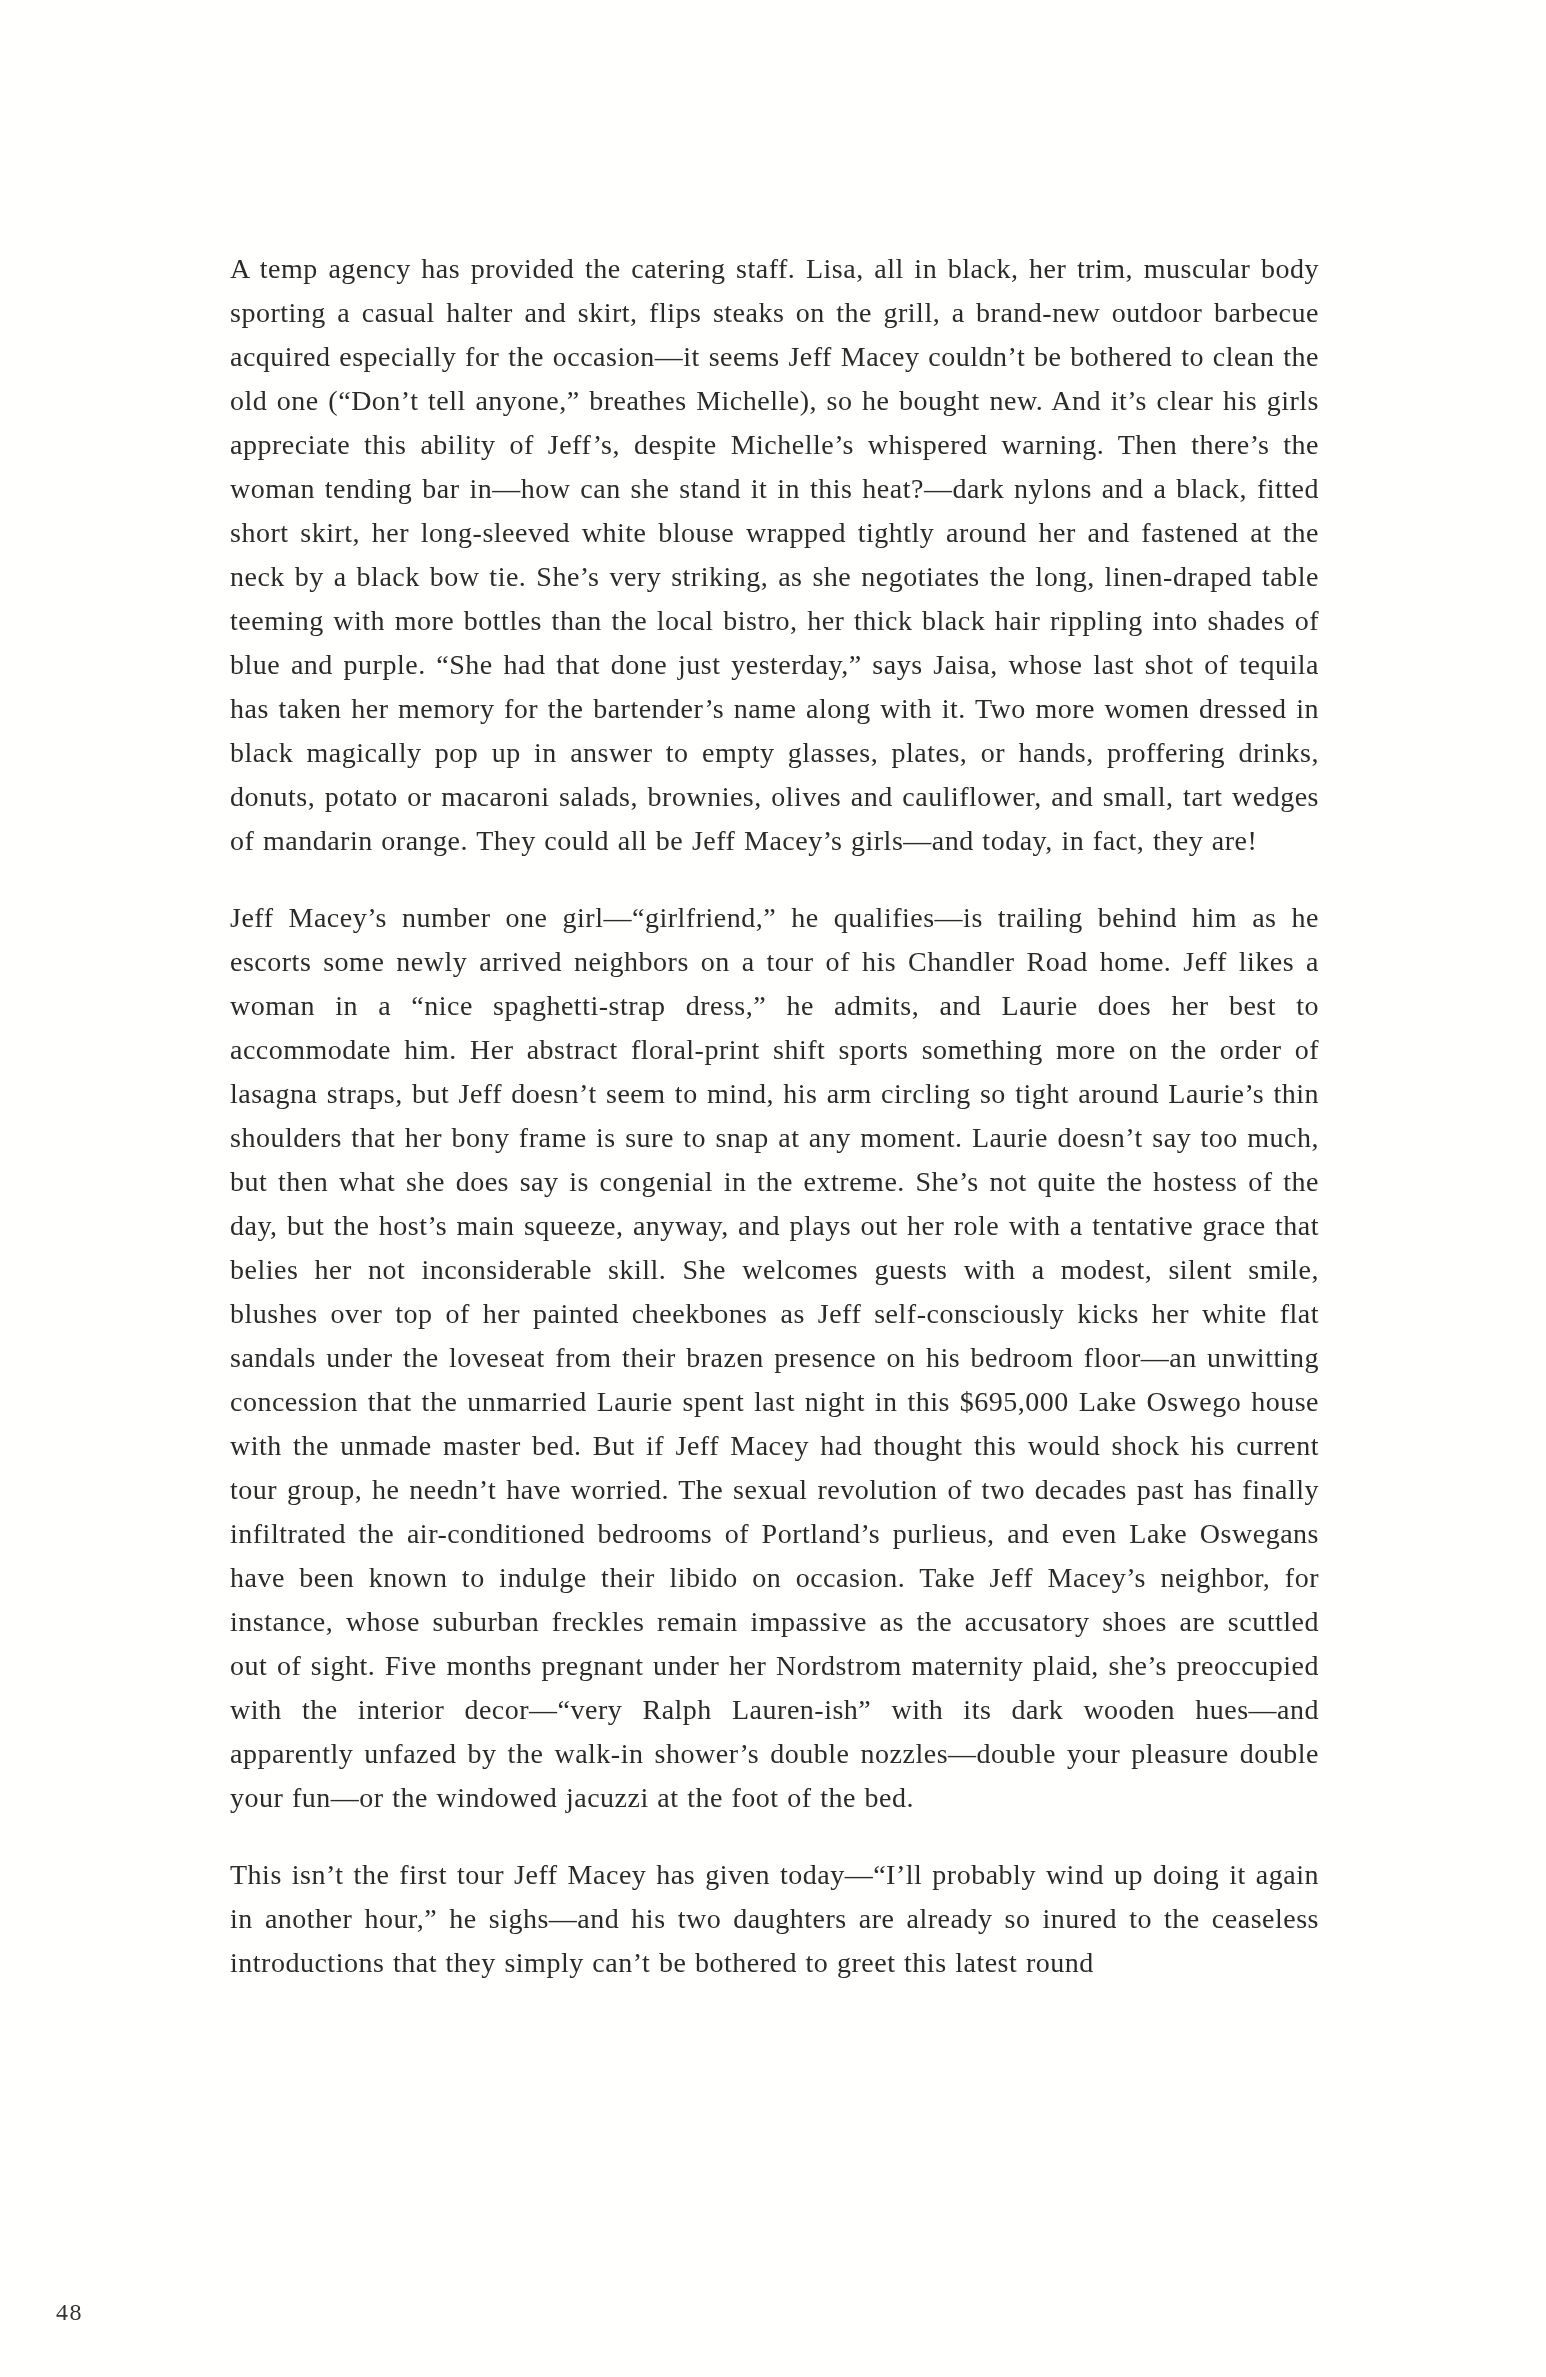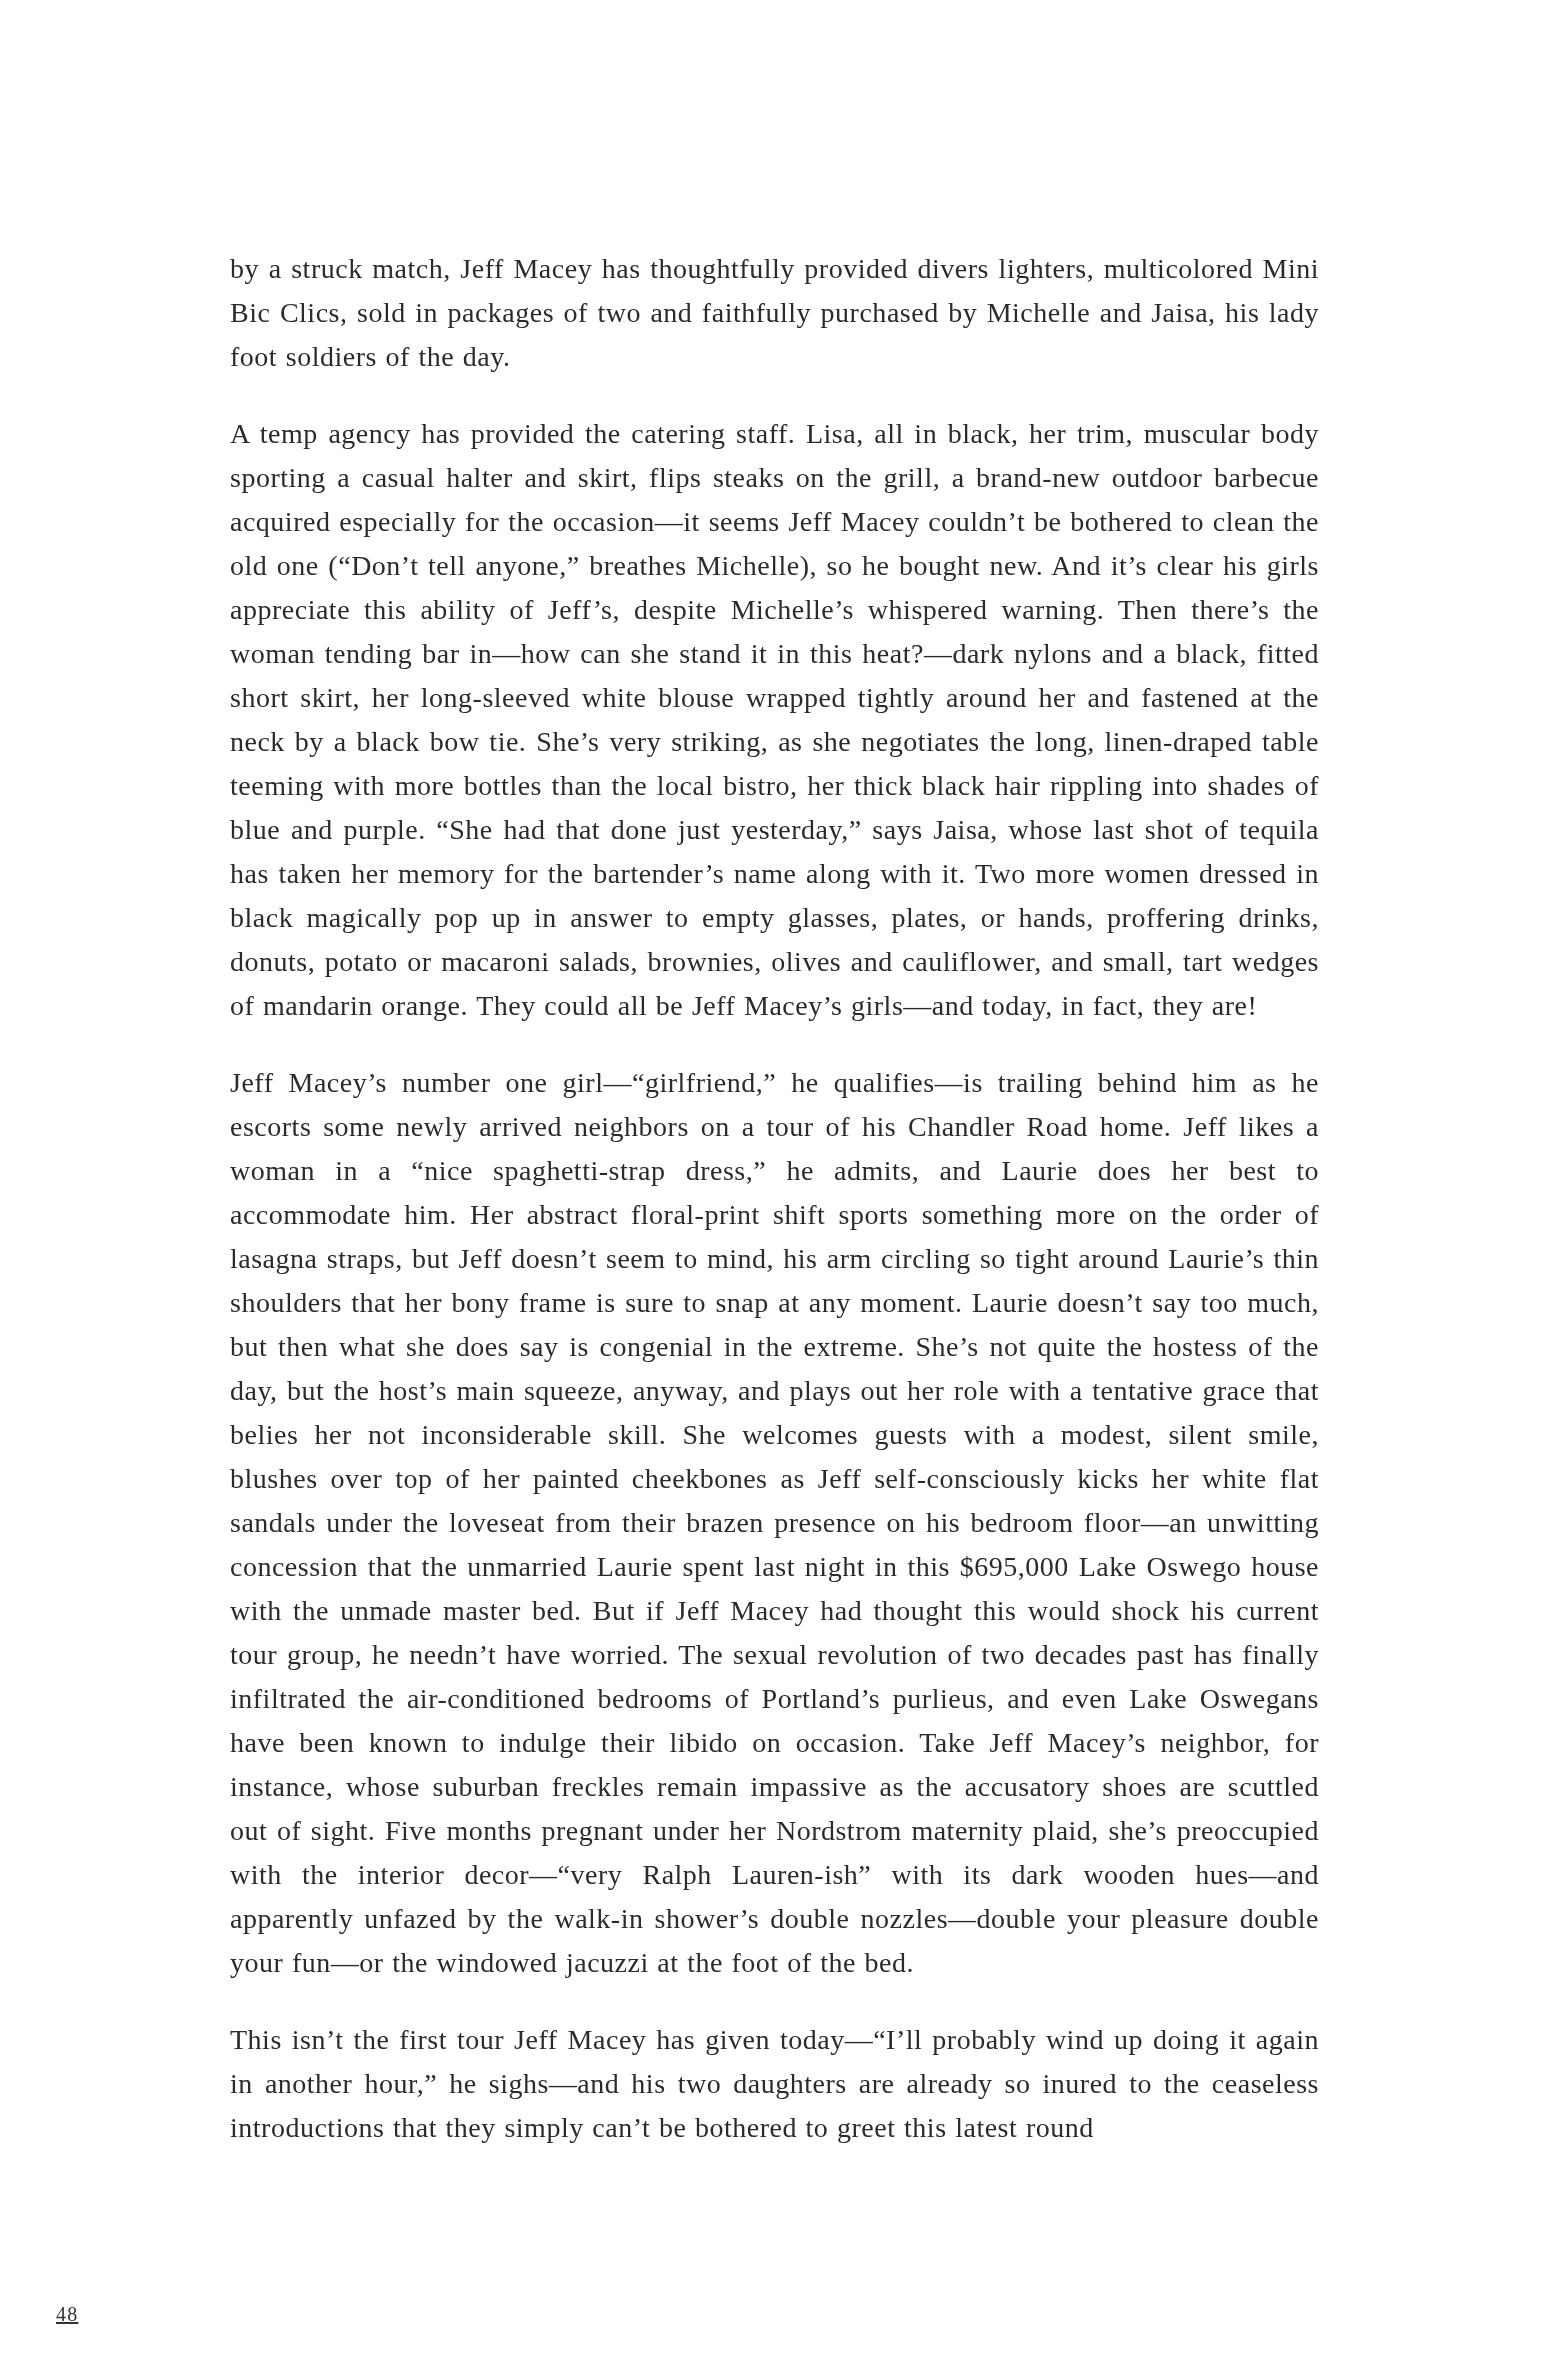--- a/index.html
+++ b/index.html
@@ -37,31 +37,29 @@
   }
   .para:last-child {
     margin-bottom: 15px;
   }
   .ital {
   }
   .page-number {
     position: absolute;
     left: 56px;
     bottom: 51px;
-    font-size: 20px;
+    font-size: 24px;
     color: #333333;
     letter-spacing: 0.06em;
-    text-decoration: underline;
   }
 </style>
 </head>
 <body>
 
 <div class="page">
   <div class="text-block">
-      <p class="para"><span>by a struck match, Jeff Macey has thoughtfully provided divers lighters, multicolored Mini Bic Clics, sold in packages of two and faithfully purchased by Michelle and Jaisa, his lady foot soldiers of the day.</span></p>
       <p class="para"><span>A temp agency has provided the catering staff. Lisa, all in black, her trim, muscular body sporting a casual halter and skirt, flips steaks on the grill, a brand-new outdoor barbecue acquired especially for the occasion—it seems Jeff Macey couldn’t be bothered to clean the old one (“Don’t tell anyone,” breathes Michelle), so he bought new. And it’s clear his girls appreciate this ability of Jeff’s, despite Michelle’s whispered warning. Then there’s the woman tending bar in—</span><span class="ital">how can she stand it in this heat?</span><span>—dark nylons and a black, fitted short skirt, her long-sleeved white blouse wrapped tightly around her and fastened at the neck by a black bow tie. She’s very striking, as she negotiates the long, linen-draped table teeming with more bottles than the local bistro, her thick black hair rippling into shades of blue and purple. “She had that </span><span class="ital">done</span><span> just yesterday,” says Jaisa, whose last shot of tequila has taken her memory for the bartender’s name along with it. Two more women dressed in black magically pop up in answer to empty glasses, plates, or hands, proffering drinks, donuts, potato or macaroni salads, brownies, olives and cauliflower, and small, tart wedges of mandarin orange. They could </span><span class="ital">all</span><span> be Jeff Macey’s girls—and today, in fact, they are!</span></p>
       <p class="para"><span>Jeff Macey’s number one girl—“girl</span><span class="ital">friend</span><span>,” he qualifies—is trailing behind him as he escorts some newly arrived neighbors on a tour of his Chandler Road home. Jeff likes a woman in a “nice spaghetti-strap dress,” he admits, and Laurie does her best to accommodate him. Her abstract floral-print shift sports something more on the order of lasagna straps, but Jeff doesn’t seem to mind, his arm circling so tight around Laurie’s thin shoulders that her bony frame is sure to snap at any moment. Laurie doesn’t say too much, but then what she does say is congenial in the extreme. She’s not quite the </span><span class="ital">hostess</span><span> of the day, but the host’s main squeeze, anyway, and plays out her role with a tentative grace that belies her not inconsiderable skill. She welcomes guests with a modest, silent smile, blushes over top of her painted cheekbones as Jeff self-consciously kicks her white flat sandals under the loveseat from their brazen presence on his bedroom floor—an unwitting concession that the unmarried Laurie spent last night in this $695,000 Lake Oswego house with the unmade master bed. But if Jeff Macey had thought this would shock his current tour group, he needn’t have worried. The sexual revolution of two decades past has finally infiltrated the air-conditioned bedrooms of Portland’s purlieus, and even Lake Oswegans have been known to indulge their libido on occasion. Take Jeff Macey’s neighbor, for instance, whose suburban freckles remain impassive as the accusatory shoes are scuttled out of sight. Five months pregnant under her Nordstrom maternity plaid, she’s preoccupied with the interior decor—“very Ralph Lauren-ish” with its dark wooden hues—and apparently unfazed by the walk-in shower’s double nozzles—</span><span class="ital">double your pleasure double your fun</span><span>—or the windowed jacuzzi at the foot of the bed.</span></p>
       <p class="para"><span>This isn’t the first tour Jeff Macey has given today—“I’ll probably wind up doing it again in another hour,” he sighs—and his two daughters are already so inured to the ceaseless introductions that they simply can’t be bothered to greet this latest round</span></p>
     </div>
   <div class="page-number">48</div>
 </div>
 
 
 </body></html>

